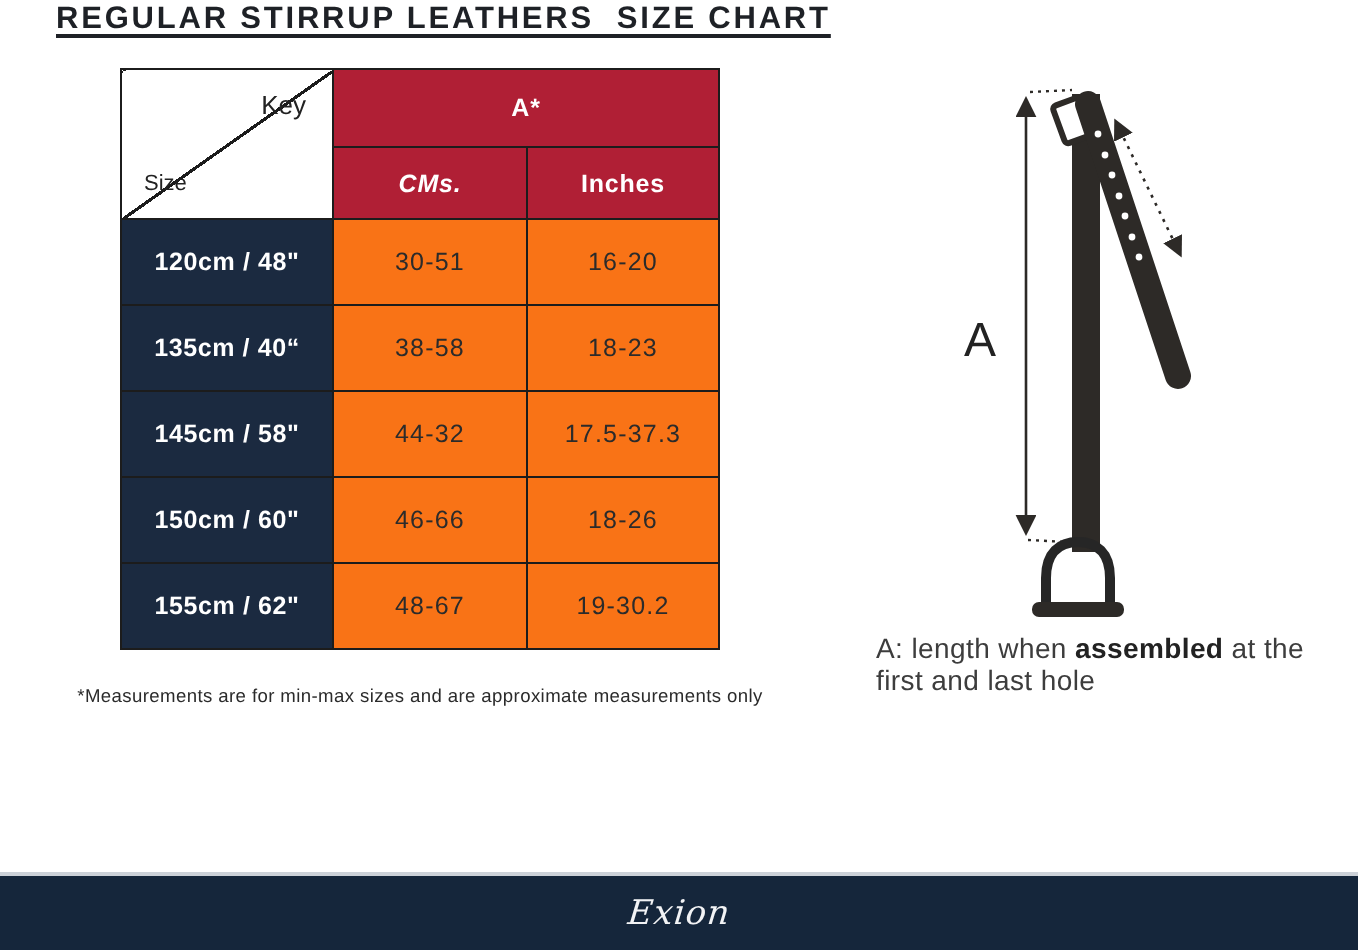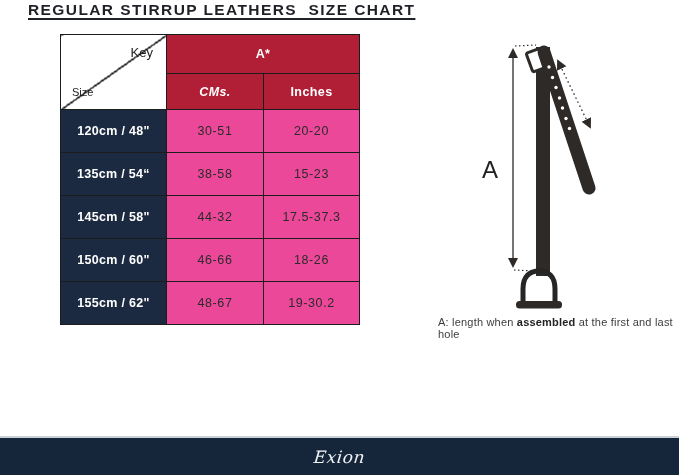--- a/index.html
+++ b/index.html
@@ -46,32 +46,32 @@
   }
   th.th-a   { height:38px; border-bottom:3px solid #ffffff; }
   th.th-cms { height:35px; border-right:3px solid #ffffff;font-style:italic; }
   th.th-in  { height:35px; }
 
   tr.data-row td { height:42px; font-size:12.5px; }
   td.size-cell {
     background:#1b2a40; color:#ffffff; font-weight:bold;
     font-size:13px; letter-spacing:0.3px;
   }
-  td.val-cell { background:#ec4899; color:#2b2b2b; font-weight:500; letter-spacing:0.6px; }
+  td.val-cell { background:#f97316; color:#2b2b2b; font-weight:500; letter-spacing:0.6px; }
 
   .footnote {
     margin-top:18px; text-align:center; font-size:9.3px;
     color:#2b2b2b; letter-spacing:0.2px; font-weight:500;
   }
 
   
   .diagram-svg { position:absolute; left:430px; top:28px; }
   .diagram-caption {
     position:absolute; left:438px; top:316px; width:236px;
-    font-size:11px; color:#3d3d3d; letter-spacing:0.2px;
+    font-size:14px; color:#3d3d3d; letter-spacing:0.2px;
   }
   .diagram-caption b { color:#222; }
 
   
   .footer {
     position:absolute; left:0; bottom:0; width:679px; height:37px;
     background:#15263b; border-top:2px solid #ccd1d8;
     display:flex; align-items:center; justify-content:center;
   }
   .brand {
@@ -102,45 +102,46 @@
           </td>
           <th class="red th-a" colspan="2">A*</th>
         </tr>
         <tr>
           <th class="red th-cms">CMs.</th>
           <th class="red th-in">Inches</th>
         </tr>
         <tr class="data-row">
           <td class="size-cell">120cm / 48"</td>
           <td class="val-cell">30-51</td>
-          <td class="val-cell">20-20</td>
+          <td class="val-cell">16-20</td>
         </tr>
         <tr class="data-row">
-          <td class="size-cell">135cm / 54“</td>
+          <td class="size-cell">135cm / 40“</td>
           <td class="val-cell">38-58</td>
-          <td class="val-cell">15-23</td>
+          <td class="val-cell">18-23</td>
         </tr>
         <tr class="data-row">
           <td class="size-cell">145cm / 58"</td>
           <td class="val-cell">44-32</td>
           <td class="val-cell">17.5-37.3</td>
         </tr>
         <tr class="data-row">
           <td class="size-cell">150cm / 60"</td>
           <td class="val-cell">46-66</td>
           <td class="val-cell">18-26</td>
         </tr>
         <tr class="data-row">
           <td class="size-cell">155cm / 62"</td>
           <td class="val-cell">48-67</td>
           <td class="val-cell">19-30.2</td>
         </tr>
       </tbody>
     </table>
 
+    <div class="footnote">*Measurements are for min-max sizes and are approximate measurements only</div>
   </div>
 
   <svg class="diagram-svg" width="240" height="290" viewBox="0 0 240 290" xmlns="http://www.w3.org/2000/svg">
     <defs>
       <marker id="arw" markerWidth="9" markerHeight="9" refX="6.5" refY="4" orient="auto-start-reverse">
         <path d="M0,0 L8,4 L0,8 z" fill="#2d2a27"></path>
       </marker>
     </defs>
 
     <line x1="83" y1="22" x2="83" y2="238" stroke="#2d2a27" stroke-width="1.3" marker-start="url(#arw)" marker-end="url(#arw)"></line>

